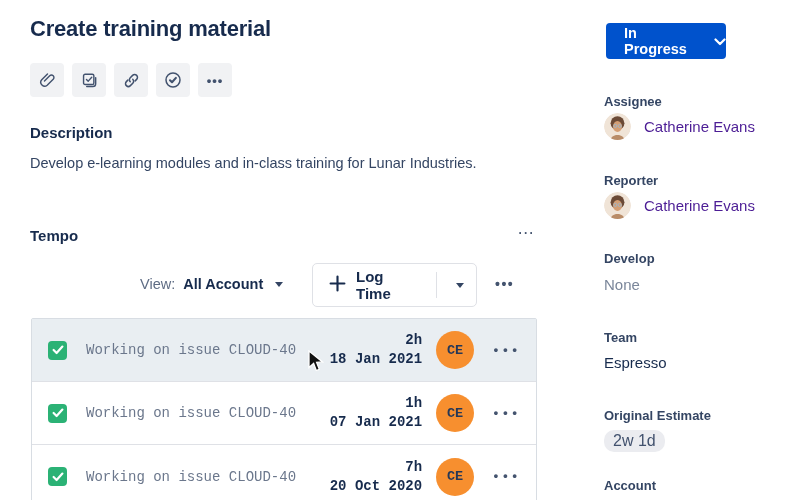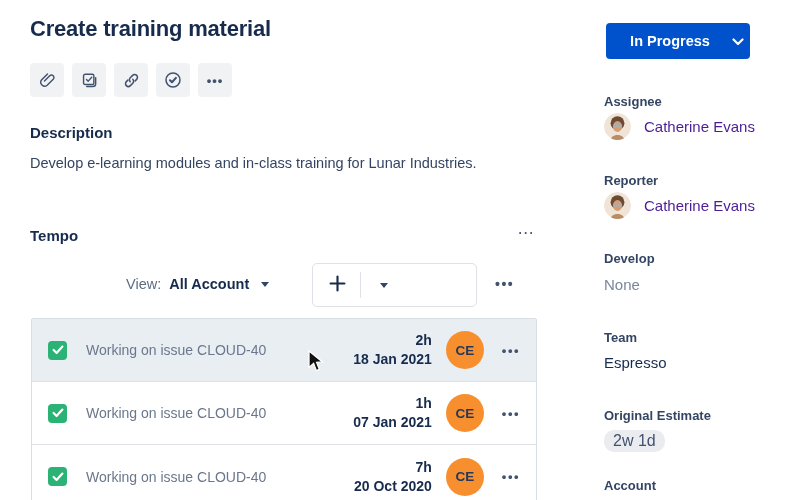--- a/index.html
+++ b/index.html
@@ -26,21 +26,21 @@
   .icon-btn .dots { font-size:13px; font-weight:700; color:#42526E; letter-spacing:1px; }
 
   .desc-label { left:30px; top:124px; font-size:15px; font-weight:700; color:#172B4D; }
   .desc-text  { left:30px; top:155px; font-size:14.5px; color:#344563; }
 
   .tempo-header { left:30px; top:227px; width:505px; display:flex; justify-content:space-between; align-items:flex-start; }
   .tempo-title { font-size:15px; font-weight:700; color:#172B4D; }
   .dots-btn { color:#44546F; font-size:12px; font-weight:700; letter-spacing:1.5px; cursor:pointer; line-height:1; }
 
   
-  .view-dropdown { left:126px; top:276px; display:flex; align-items:center; gap:6px; cursor:pointer; }
+  .view-dropdown { left:140px; top:276px; display:flex; align-items:center; gap:6px; cursor:pointer; }
   .view-label { font-size:14.5px; color:#5E6C84; }
   .view-value { font-size:14.5px; font-weight:700; color:#172B4D; margin-left:2px; }
   .caret { width:0; height:0; border-left:4.5px solid transparent; border-right:4.5px solid transparent; border-top:5px solid #344563; margin-left:6px; }
 
   .logtime-btn {
     left:312px; top:263px; width:165px; height:44px;
     border:1px solid #DFE1E6; border-radius:5px; background:#fff;
     display:flex; align-items:center; padding:0 12px 0 16px; cursor:pointer;
   }
   .logtime-label { font-size:15px; font-weight:700; color:#172B4D; margin-left:10px; }
@@ -48,41 +48,41 @@
 
   .toolbar-more { left:495px; top:277px; font-size:14px; }
 
   
   .worklog-list {
     left:31px; top:318px; width:506px;
     border:1px solid #D8DDE3; border-radius:2px; background:#fff;
   }
   .worklog-row {
     height:63px; display:flex; align-items:center; padding:0 16px;
-    background:#ffffff; border-bottom:1px solid #DFE1E6;
+    background:#ffffff; border-bottom:1px solid #DFE1E6;font-family:Liberation Mono, monospace;
   }
   .worklog-row:last-child { border-bottom:none; }
   .worklog-row.highlighted { background:#E9EEF2; }
   .checkbox {
     width:19px; height:19px; border-radius:4px; background:#2BB275;
     display:flex; align-items:center; justify-content:center; flex:none; cursor:pointer;
   }
   .worklog-desc { margin-left:19px; font-size:14px; color:#6B778C; }
   .row-right { margin-left:auto; display:flex; align-items:center; }
   .time-date { text-align:right; font-weight:700; color:#172B4D; font-size:14px; line-height:1.35; }
   .avatar-ce {
     width:38px; height:38px; border-radius:50%; background:#F78F2F;
     color:#253858; font-weight:700; font-size:13.5px;
     display:flex; align-items:center; justify-content:center; margin:0 18px 0 14px; flex:none;
   }
   .row-more { font-size:13px; }
 
   
   .status-btn {
-    left:606px; top:23px; width:144px; height:36px;
+    left:606px; top:23px; width:120px; height:36px;
     background:#0052CC; border-radius:4px; color:#fff;
     display:flex; align-items:center; justify-content:center; gap:22px;
     font-size:14.5px; font-weight:700; cursor:pointer;padding-left:18px;
   }
   .field-label { left:604px; font-size:13px; font-weight:700; color:#344563; }
   .field-value { left:604px; font-size:15px; color:#172B4D; }
   .field-value.muted { color:#7A869A; }
   .user-row { left:604px; display:flex; align-items:center; gap:13px; }
   .user-avatar { width:27px; height:27px; border-radius:50%; overflow:hidden; flex:none; }
   .user-name { font-size:15px; color:#4c1d95; }
@@ -149,20 +149,21 @@
   <span class="view-value">All Account</span>
   <span class="caret"></span>
 </div>
 
 <div class="abs logtime-btn">
   <span>
     <svg width="17" height="17" viewBox="0 0 16 16" fill="none" stroke="#172B4D" stroke-width="2" stroke-linecap="round">
       <path d="M8 1.5 V14.5 M1.5 8 H14.5"></path>
     </svg>
   </span>
+  <span class="logtime-label">Log Time</span>
   <span class="logtime-divider"></span>
   <span class="caret" style="margin-left:6px;"></span>
 </div>
 
 <div class="abs dots-btn toolbar-more">•••</div>
 
 <div class="abs worklog-list">
 
   <div class="worklog-row highlighted">
     <span class="checkbox">

